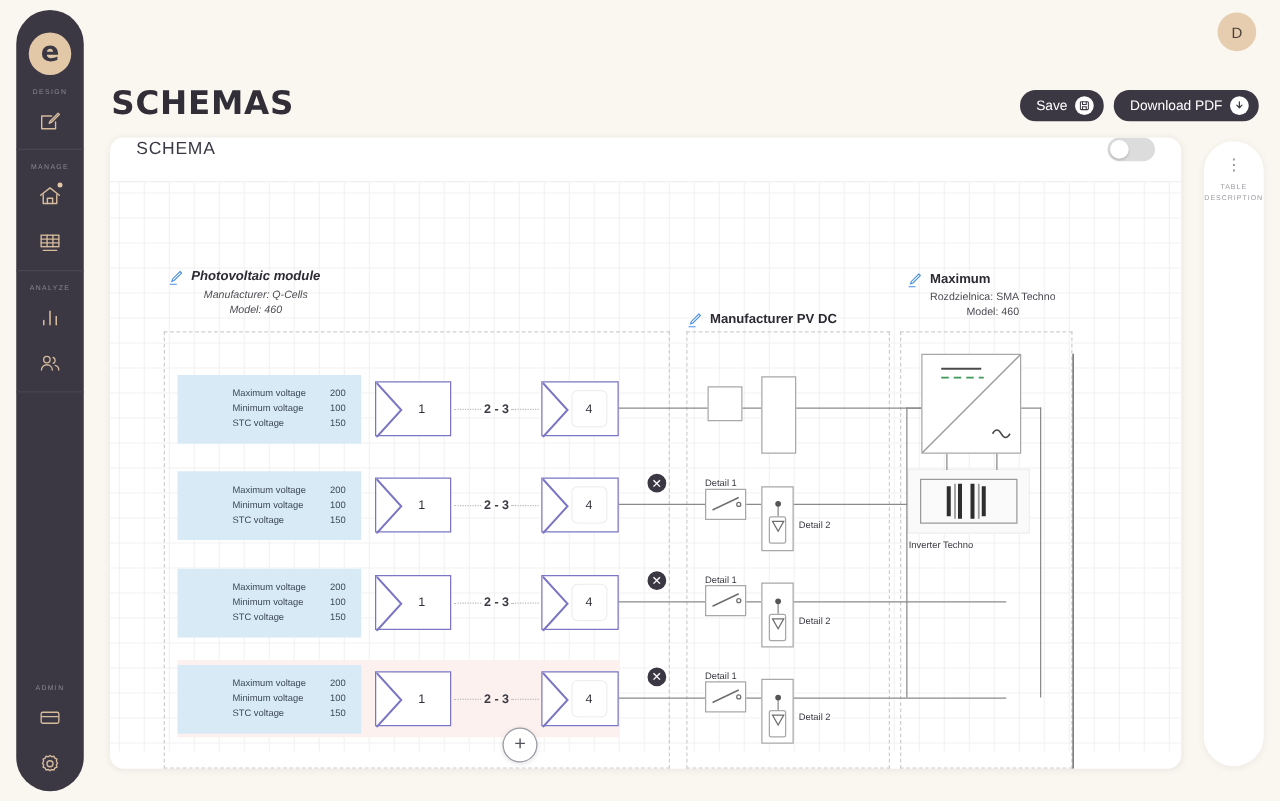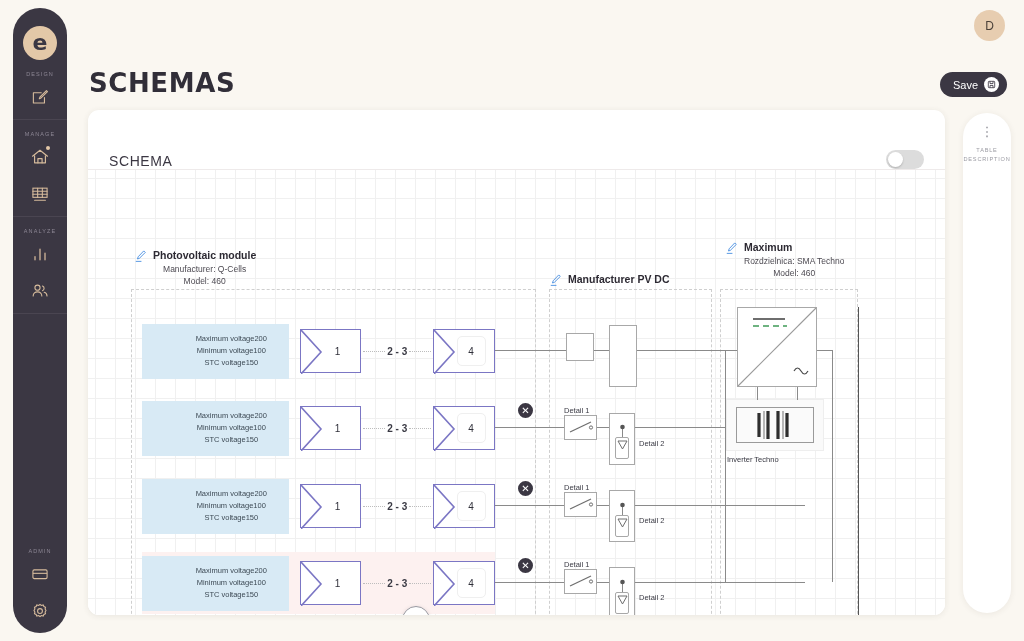--- a/index.html
+++ b/index.html
@@ -87,22 +87,22 @@
 
   
   #card {
     position: absolute; left: 88px; top: 110px;
     width: 857px; height: 505px;
     background: #fff; border-radius: 11px;
     box-shadow: 0 1px 6px rgba(60,50,40,.09);
     overflow: hidden;
   }
   #card-head {
-    height: 60px; border-bottom: 1px solid #eeeaea;
-    display: flex; align-items: flex-end; justify-content: space-between;
+    height: 36px; border-bottom: 1px solid #eeeaea;
+    display: flex; align-items: flex-start; justify-content: space-between;
     padding: 0 21px;
   }
   #card-title { font-size: 14px; color: #3b3743; letter-spacing: .6px; }
   #toggle {
     width: 38px; height: 19px; border-radius: 10px;
     background: #dcdcdc; position: relative; cursor: pointer;
   }
   #toggle::after {
     content: ""; position: absolute; left: 2px; top: 2px;
     width: 15px; height: 15px; border-radius: 50%;
@@ -135,21 +135,21 @@
   }
 
   .str-row { position: absolute; display: flex; align-items: center; }
   .str-row.active { background: #fdf1f0; }
   .vbox {
     width: 155px; height: 55px;
     background: #d8eaf5;
     font-size: 7.5px; color: #3d4a55;
     padding: 9px 12px 0 15px;
   }
-  .vrow { display: flex; justify-content: center; line-height: 1.62; margin-left: 29px; }
+  .vrow { display: flex; justify-content: space-between; line-height: 1.62; margin-left: 29px; }
   .vrow .vval { }
 
   .mod {
     width: 66px; height: 44px;
     border: 1.6px solid #7b76c4;
     background: #fff;
     position: relative;
     display: flex; align-items: center; justify-content: center;
     font-size: 10px; color: #30303a;
   }
@@ -307,32 +307,40 @@
 <div id="top-actions">
   <button class="pill">
     <span>Save</span>
     <span class="pico">
       <svg width="9" height="9" viewBox="0 0 24 24" fill="none" stroke="#3b3743" stroke-width="2.2">
         <rect x="3.5" y="3.5" width="17" height="17" rx="2"></rect>
         <path d="M8 3.5 v6 h8 v-6 M8 20.5 v-6 h8 v6"></path>
       </svg>
     </span>
   </button>
+  <button class="pill">
+    <span>Download PDF</span>
+    <span class="pico">
+      <svg width="9" height="9" viewBox="0 0 24 24" fill="none" stroke="#3b3743" stroke-width="2.6" stroke-linecap="round" stroke-linejoin="round">
+        <path d="M12 4 v12 M6.5 11 L12 16.5 L17.5 11"></path>
+      </svg>
+    </span>
+  </button>
 </div>
 
 <div id="card">
 
   <div id="card-head">
     <div id="card-title">SCHEMA</div>
     <div id="toggle"></div>
   </div>
 
   <div id="canvas">
 
-    <div class="grp-label" style="left:46px; top:78px;">
+    <div class="grp-label" style="left:46px; top:68px;font-style:italic;">
       <span class="pen">
         <svg width="13" height="15" viewBox="0 0 24 26" fill="none" stroke="#4a90e2" stroke-width="1.7" stroke-linecap="round">
           <path d="M18.5 3.2 l2.3 2.3 -11 11 -3.4 1.1 1.1-3.4 z"></path>
           <path d="M4 22 h9"></path>
         </svg>
       </span>
       <span class="grp-text">
         <div class="grp-name">Photovoltaic module</div>
         <div class="grp-meta">Manufacturer: Q-Cells</div>
         <div class="grp-meta">Model: 460</div>

